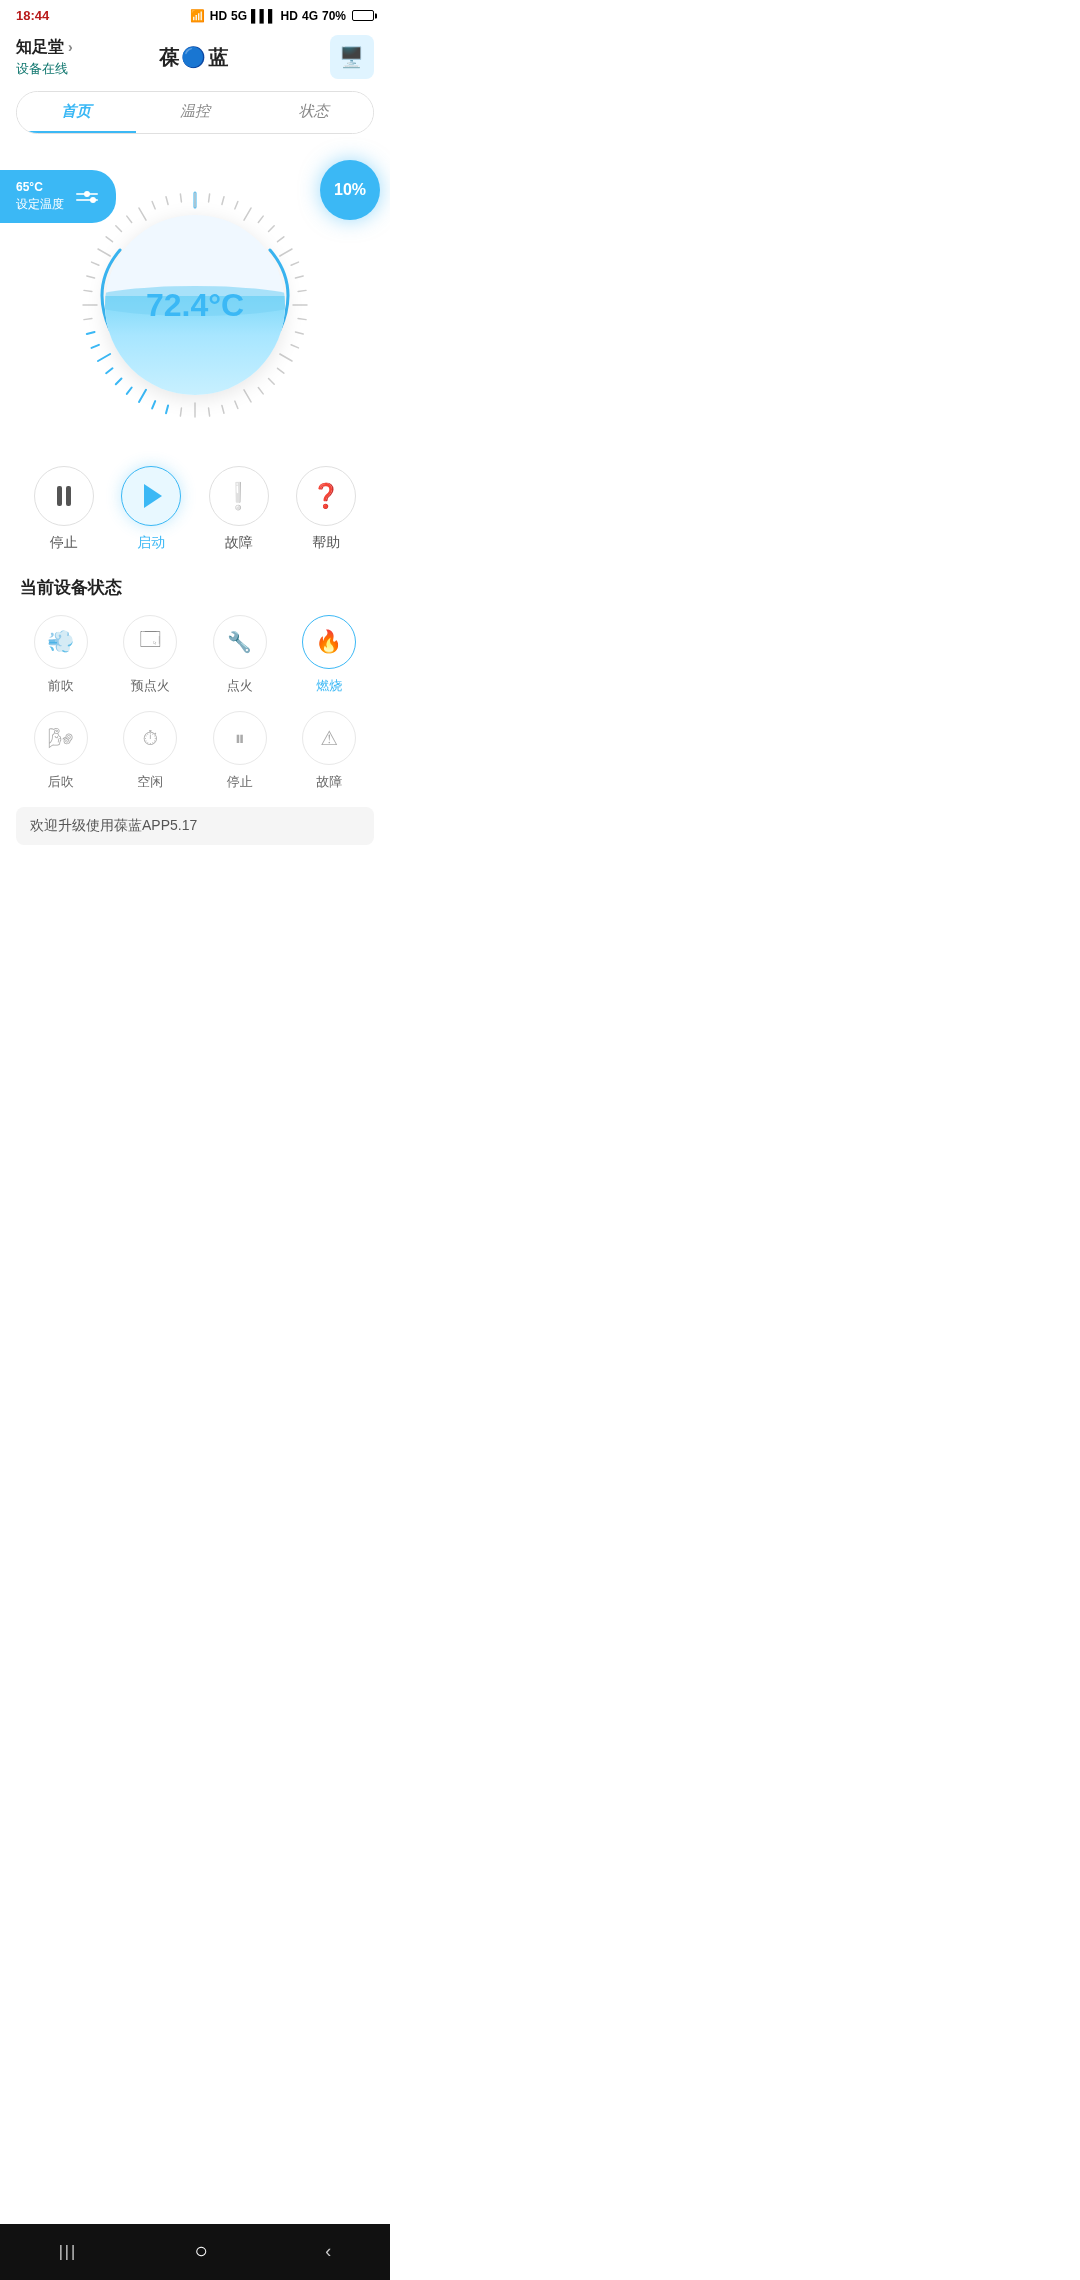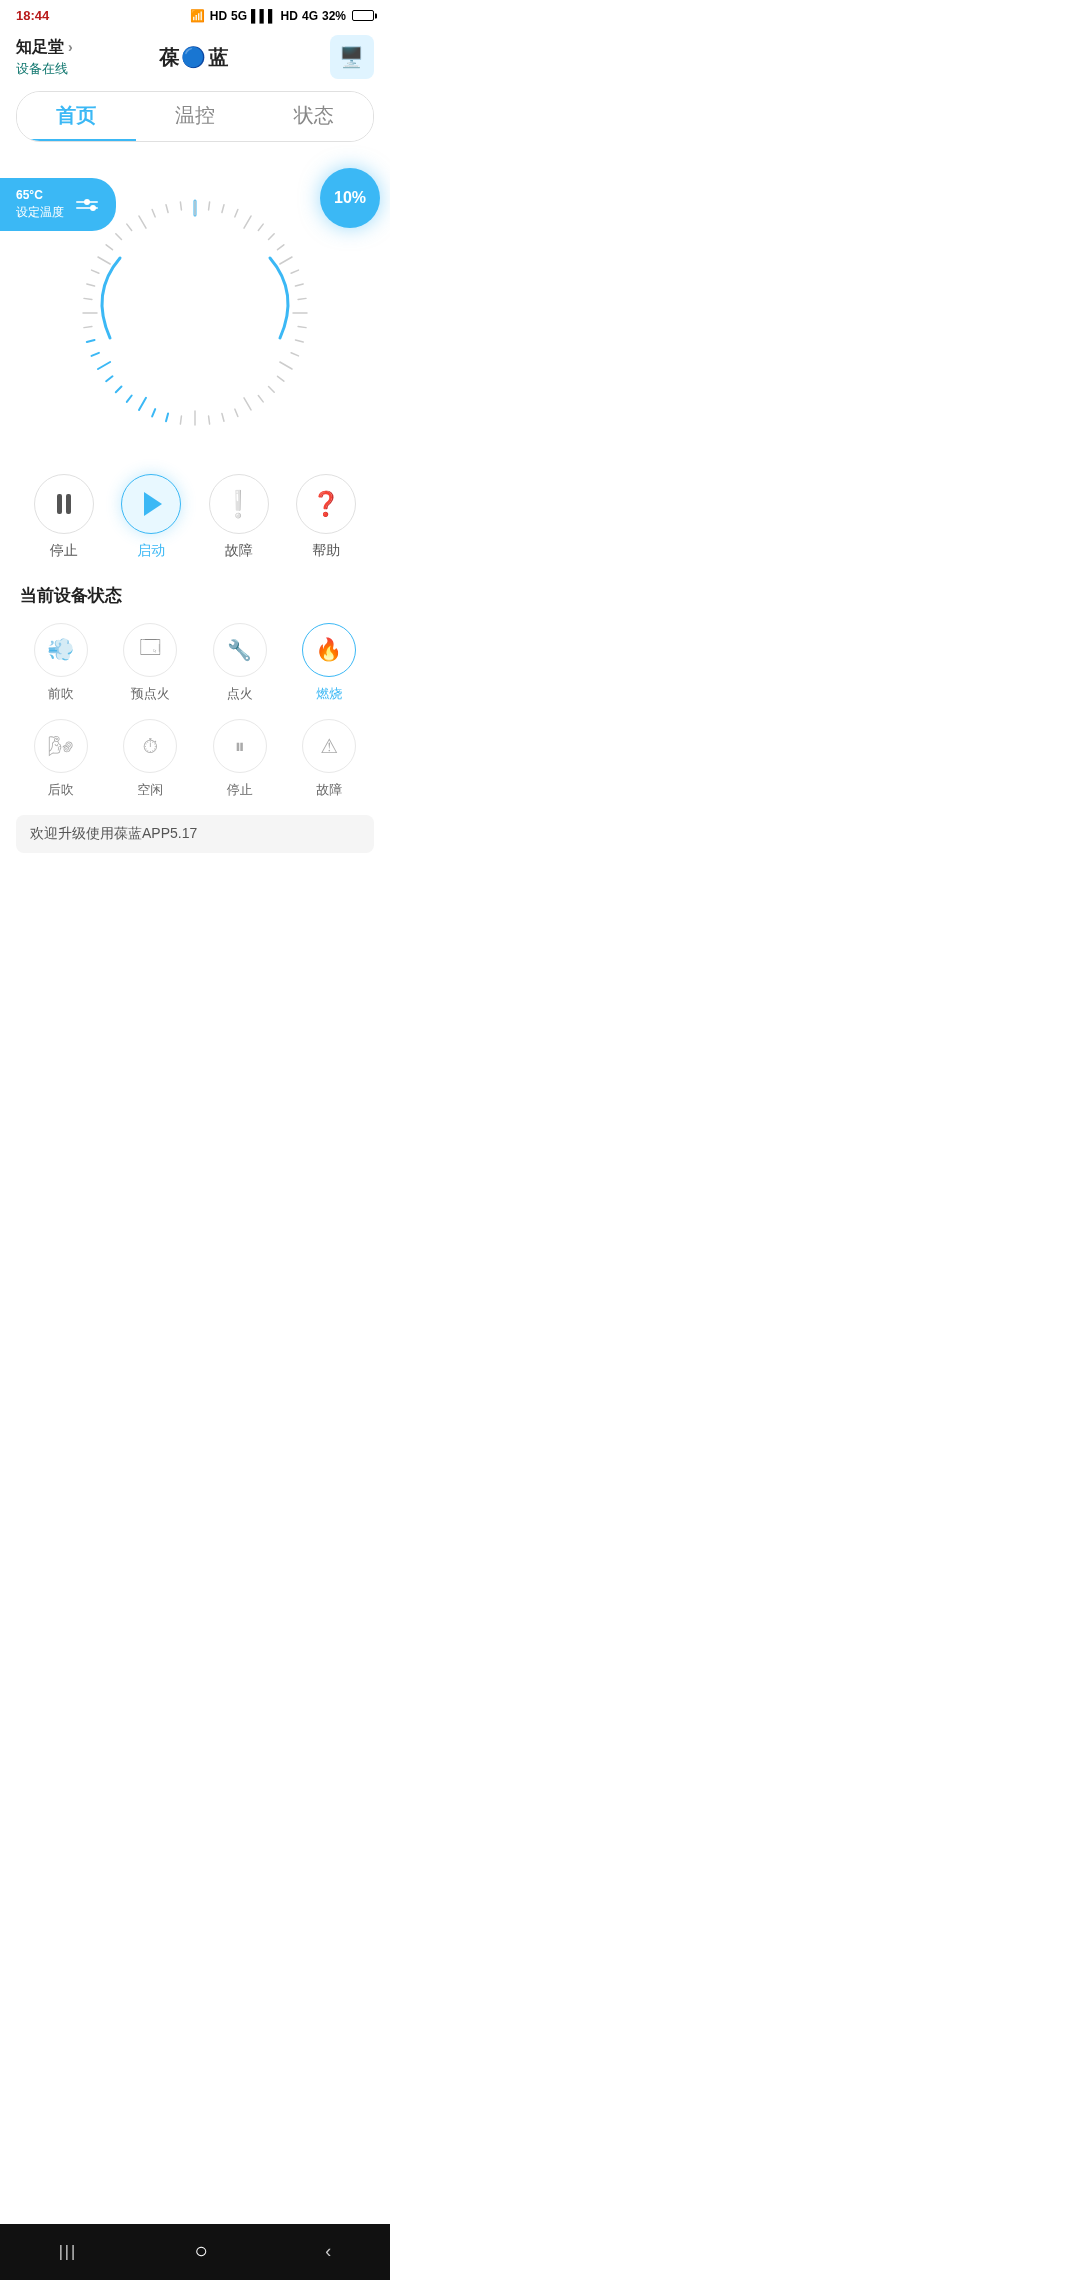--- a/index.html
+++ b/index.html
@@ -116,24 +116,25 @@
       display: flex;
       margin: 0 16px 16px;
       border: 1.5px solid #e0e0e0;
       border-radius: 24px;
       overflow: hidden;
     }
     .tab {
       flex: 1;
       text-align: center;
       padding: 10px 0;
-      font-size: 20px;
+      font-size: 15px;
       color: #888;
       cursor: pointer;
       background: #fff;
+      font-style: italic;
     }
     .tab.active {
       color: #3bb8f5;
       border-bottom: 2.5px solid #3bb8f5;
       font-weight: 600;
       background: #fff;
     }
 
     
     .gauge-area {
@@ -398,21 +399,21 @@
 
 <div class="status-bar">
   <span class="status-left">18:44</span>
   <div class="status-right">
     <span>📶</span>
     <span>HD</span>
     <span>5G</span>
     <span>▌▌▌</span>
     <span>HD</span>
     <span>4G</span>
-    <span>32%</span>
+    <span>70%</span>
     <span class="battery">
       <span class="battery-fill"></span>
     </span>
   </div>
 </div>
 
 <div class="header" style="position:relative;">
   <div class="header-left">
     <div class="location-row">
       <span>知足堂</span>
@@ -507,20 +508,24 @@
           <line x1="63.99999999999995" y1="23.005154776142902" x2="70.99999999999996" y2="35.129510429125034" stroke="#ccc" stroke-width="1.5" stroke-linecap="round"></line>
           <line x1="77.13945557510998" y1="16.525492358735875" x2="80.2009230340307" y2="23.916528618826163" stroke="#ccc" stroke-width="1.5" stroke-linecap="round"></line>
           <line x1="91.01226694851769" y1="11.816307455624354" x2="93.08281930933785" y2="19.543714065936896" stroke="#ccc" stroke-width="1.5" stroke-linecap="round"></line>
           <line x1="105.38106647135422" y1="8.958175526133232" x2="106.42527600911463" y2="16.88973441712372" stroke="#ccc" stroke-width="1.5" stroke-linecap="round"></line>
         </g>
 
       <path d="M 35 145 Q 15 100 45 65" stroke="#3bb8f5" stroke-width="3" fill="none" stroke-linecap="round"></path>
       <path d="M 205 145 Q 225 100 195 65" stroke="#3bb8f5" stroke-width="3" fill="none" stroke-linecap="round"></path>
     </svg>
 
+    <div class="gauge-inner">
+      <div class="water-wave"></div>
+      <div class="gauge-temp">72.4°C</div>
+    </div>
   </div>
 </div>
 
 <div class="controls">
 
   <div class="ctrl-btn">
     <div class="ctrl-icon-wrap">
       <div class="pause-icon">
         <div class="pause-bar"></div>
         <div class="pause-bar"></div>

